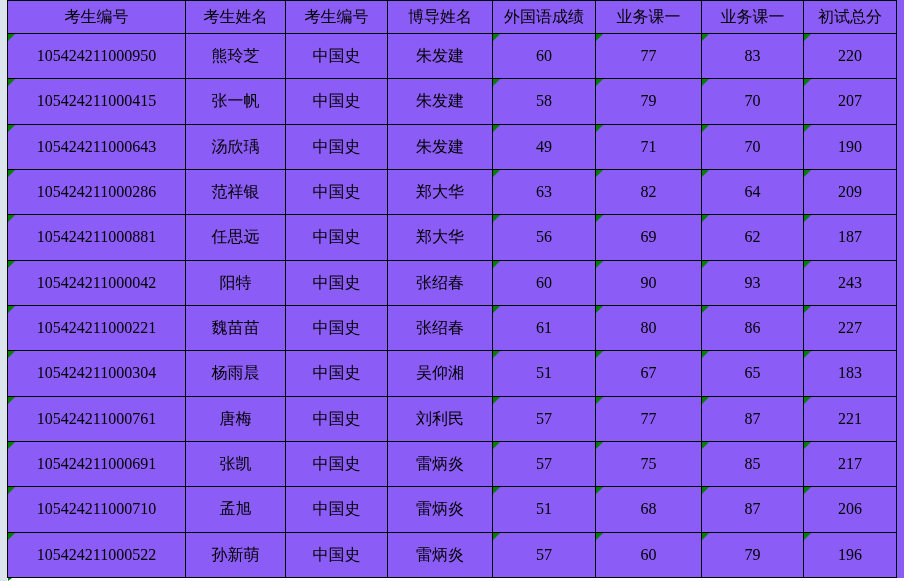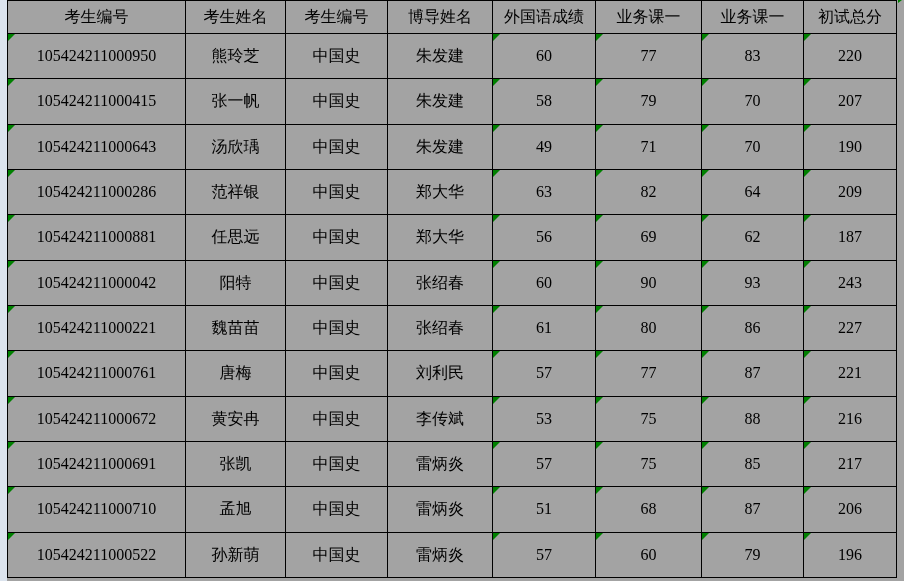--- a/index.html
+++ b/index.html
@@ -2,21 +2,21 @@
 <html><head>
 <meta charset="utf-8">
 <style>
   html,body{margin:0;padding:0;}
   body{
     width:904px;height:581px;background:#fff;overflow:hidden;
     font-family:"Liberation Serif","DejaVu Serif",serif;color:#000;
   }
   .sheet{display:flex;width:904px;height:581px;}
   .left-strip{flex:none;width:7px;height:581px;background:#dce4ee;}
-  .main{flex:none;width:897px;display:flex;background:#a3a3a3;}
+  .main{flex:none;width:897px;display:flex;flex-direction:column;background:#8b5cf6;}
   table{
     border-collapse:collapse;table-layout:fixed;
     width:889px;height:578px;
   }
   col.c0{width:178px;} col.c1{width:100px;} col.c2{width:102px;}
   col.c3{width:105px;} col.c4{width:103px;} col.c5{width:106px;}
   col.c6{width:102px;} col.c7{width:93px;}
   th,td{
     border:1px solid #000;padding:0;position:relative;
     text-align:center;vertical-align:middle;
@@ -130,38 +130,38 @@
             <td><span class="flag"></span>105424211000221</td>
             <td>魏苗苗</td>
             <td>中国史</td>
             <td>张绍春</td>
             <td><span class="flag"></span>61</td>
             <td><span class="flag"></span>80</td>
             <td><span class="flag"></span>86</td>
             <td><span class="flag"></span>227</td>
           </tr>
           <tr>
+            <td><span class="flag"></span>105424211000304</td>
+            <td>杨雨晨</td>
+            <td>中国史</td>
+            <td>吴仰湘</td>
+            <td><span class="flag"></span>51</td>
+            <td><span class="flag"></span>67</td>
+            <td><span class="flag"></span>65</td>
+            <td><span class="flag"></span>183</td>
+          </tr>
+          <tr>
             <td><span class="flag"></span>105424211000761</td>
             <td>唐梅</td>
             <td>中国史</td>
             <td>刘利民</td>
             <td><span class="flag"></span>57</td>
             <td><span class="flag"></span>77</td>
             <td><span class="flag"></span>87</td>
             <td><span class="flag"></span>221</td>
-          </tr>
-          <tr>
-            <td><span class="flag"></span>105424211000672</td>
-            <td>黄安冉</td>
-            <td>中国史</td>
-            <td>李传斌</td>
-            <td><span class="flag"></span>53</td>
-            <td><span class="flag"></span>75</td>
-            <td><span class="flag"></span>88</td>
-            <td><span class="flag"></span>216</td>
           </tr>
           <tr>
             <td><span class="flag"></span>105424211000691</td>
             <td>张凯</td>
             <td>中国史</td>
             <td>雷炳炎</td>
             <td><span class="flag"></span>57</td>
             <td><span class="flag"></span>75</td>
             <td><span class="flag"></span>85</td>
             <td><span class="flag"></span>217</td>

